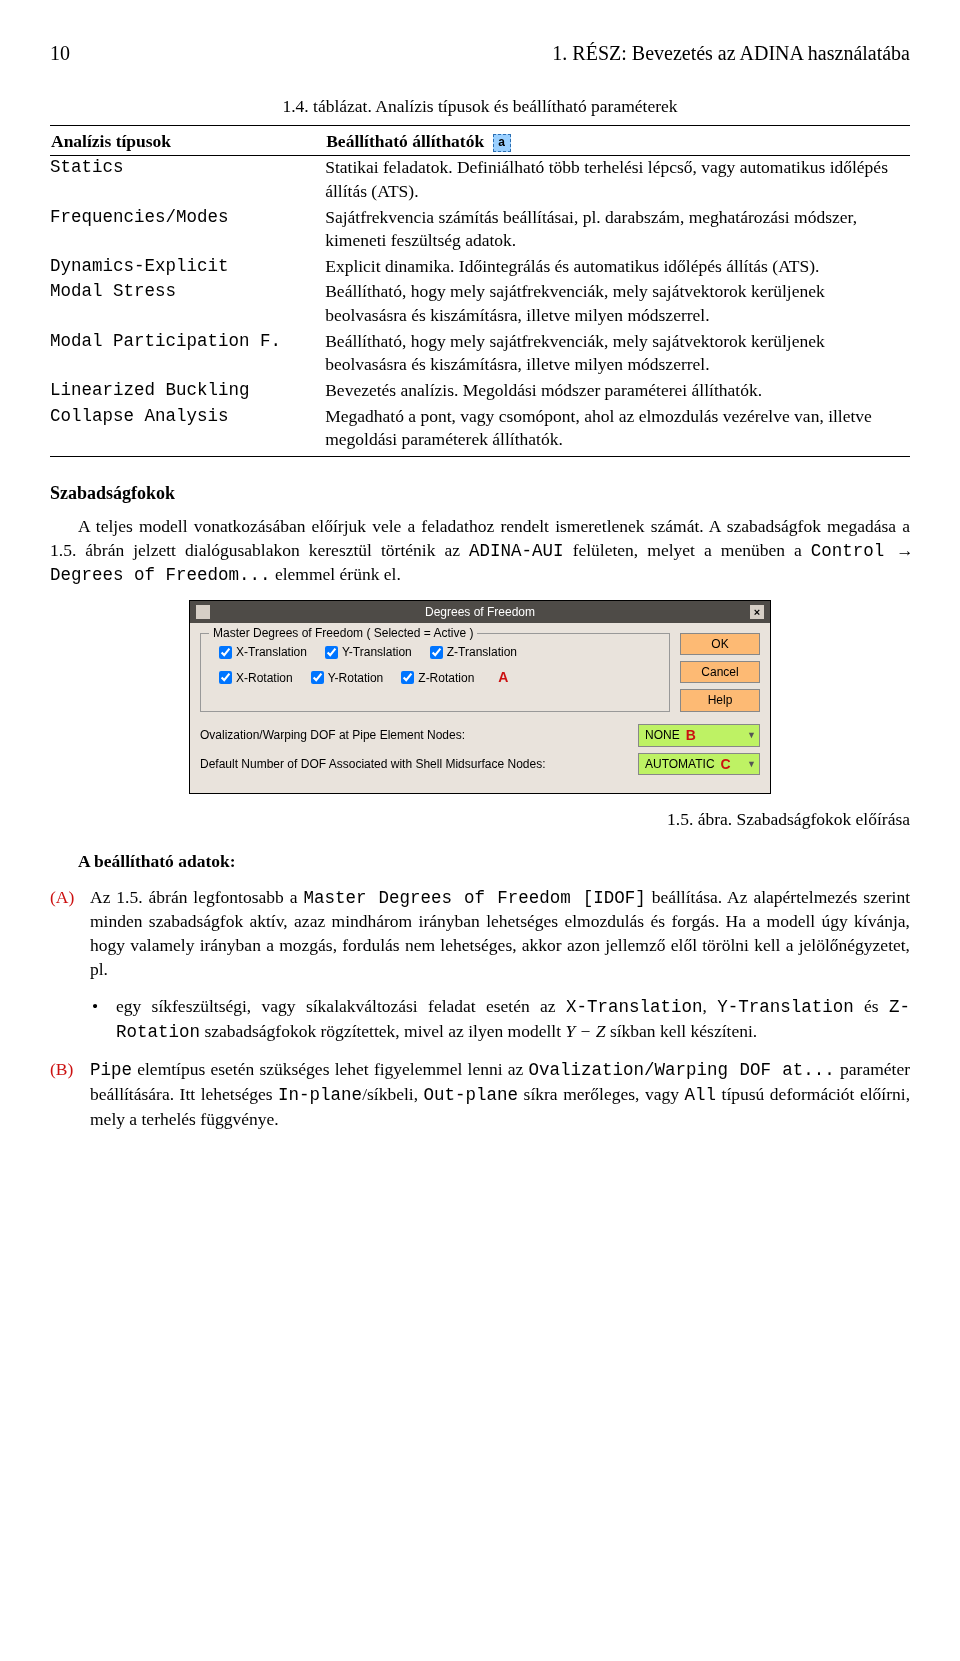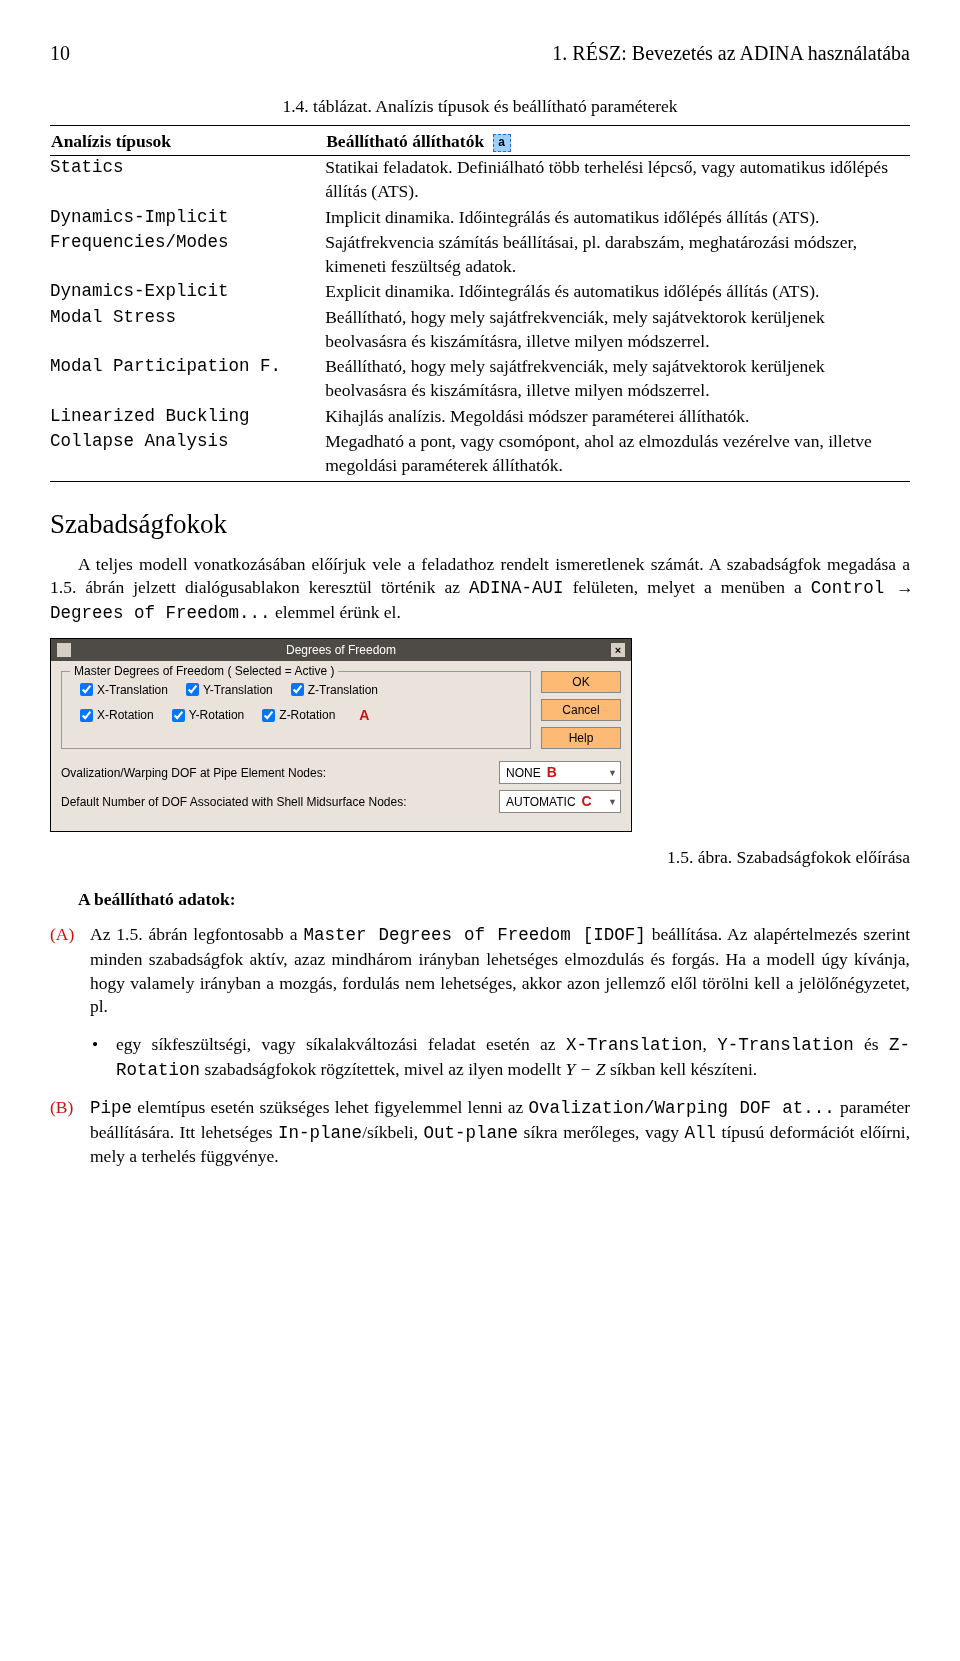--- a/index.html
+++ b/index.html
@@ -51,32 +51,32 @@
     padding-bottom: 4px;
   }
   td.col1 {
     font-family: "Courier New", monospace;
     white-space: nowrap;
     width: 32%;
   }
   .tt { font-family: "Courier New", monospace; }
   .bold { font-weight: bold; }
   .h2 {
-    font-weight: normal;
-    font-size: 27px;
+    font-weight: bold;
+    font-size: 18px;
     margin: 18px 0 10px 0;
   }
   .para {
     text-align: justify;
     margin-bottom: 12px;
   }
   .indent { text-indent: 28px; }
   .dialog-wrap {
     display: flex;
-    justify-content: flex-start;
+    justify-content: center;
     margin: 10px 0 6px 0;
   }
   .dialog {
     width: 580px;
     background: #e9e3dc;
     border: 1px solid #000;
     font-family: Arial, sans-serif;
     font-size: 12px;
   }
   .dialog-title {
@@ -141,21 +141,21 @@
     padding: 0 10px 12px 10px;
   }
   .dialog-lower .row {
     display: flex;
     justify-content: space-between;
     align-items: center;
     margin-bottom: 6px;
   }
   .sel {
     border: 1px solid #888;
-    background: #ffffff;
+    background: #bef264;
     padding: 1px 14px 1px 6px;
     font-size: 12px;
     min-width: 100px;
     display: inline-flex;
     align-items: center;
     gap: 6px;
     position: relative;
   }
   .sel::after {
     content: "▼";
@@ -229,42 +229,38 @@
       <th>
         <span>Beállítható állíthatók</span>
         <span class="icon-a">a</span>
       </th>
     </tr>
     <tr>
           <td class="col1">Statics</td>
           <td>Statikai feladatok. Definiálható több terhelési lépcső, vagy automatikus időlépés állítás (ATS).</td>
         </tr>
     <tr>
-          <td class="col1">Dynamics-Implicit</td>
-          <td>Implicit dinamika. Időintegrálás és automatikus időlépés állítás (ATS).</td>
-        </tr>
-    <tr>
           <td class="col1">Frequencies/Modes</td>
           <td>Sajátfrekvencia számítás beállításai, pl. darabszám, meghatározási módszer, kimeneti feszültség adatok.</td>
         </tr>
     <tr>
           <td class="col1">Dynamics-Explicit</td>
           <td>Explicit dinamika. Időintegrálás és automatikus időlépés állítás (ATS).</td>
         </tr>
     <tr>
           <td class="col1">Modal Stress</td>
           <td>Beállítható, hogy mely sajátfrekvenciák, mely sajátvektorok kerüljenek beolvasásra és kiszámításra, illetve milyen módszerrel.</td>
         </tr>
     <tr>
           <td class="col1">Modal Participation F.</td>
           <td>Beállítható, hogy mely sajátfrekvenciák, mely sajátvektorok kerüljenek beolvasásra és kiszámításra, illetve milyen módszerrel.</td>
         </tr>
     <tr>
           <td class="col1">Linearized Buckling</td>
-          <td>Kihajlás analízis. Megoldási módszer paraméterei állíthatók.</td>
+          <td>Bevezetés analízis. Megoldási módszer paraméterei állíthatók.</td>
         </tr>
     <tr class="last-row">
           <td class="col1">Collapse Analysis</td>
           <td>Megadható a pont, vagy csomópont, ahol az elmozdulás vezérelve van, illetve megoldási paraméterek állíthatók.</td>
         </tr>
   </tbody>
     </table>
 
   <div class="h2">Szabadságfokok</div>
 

